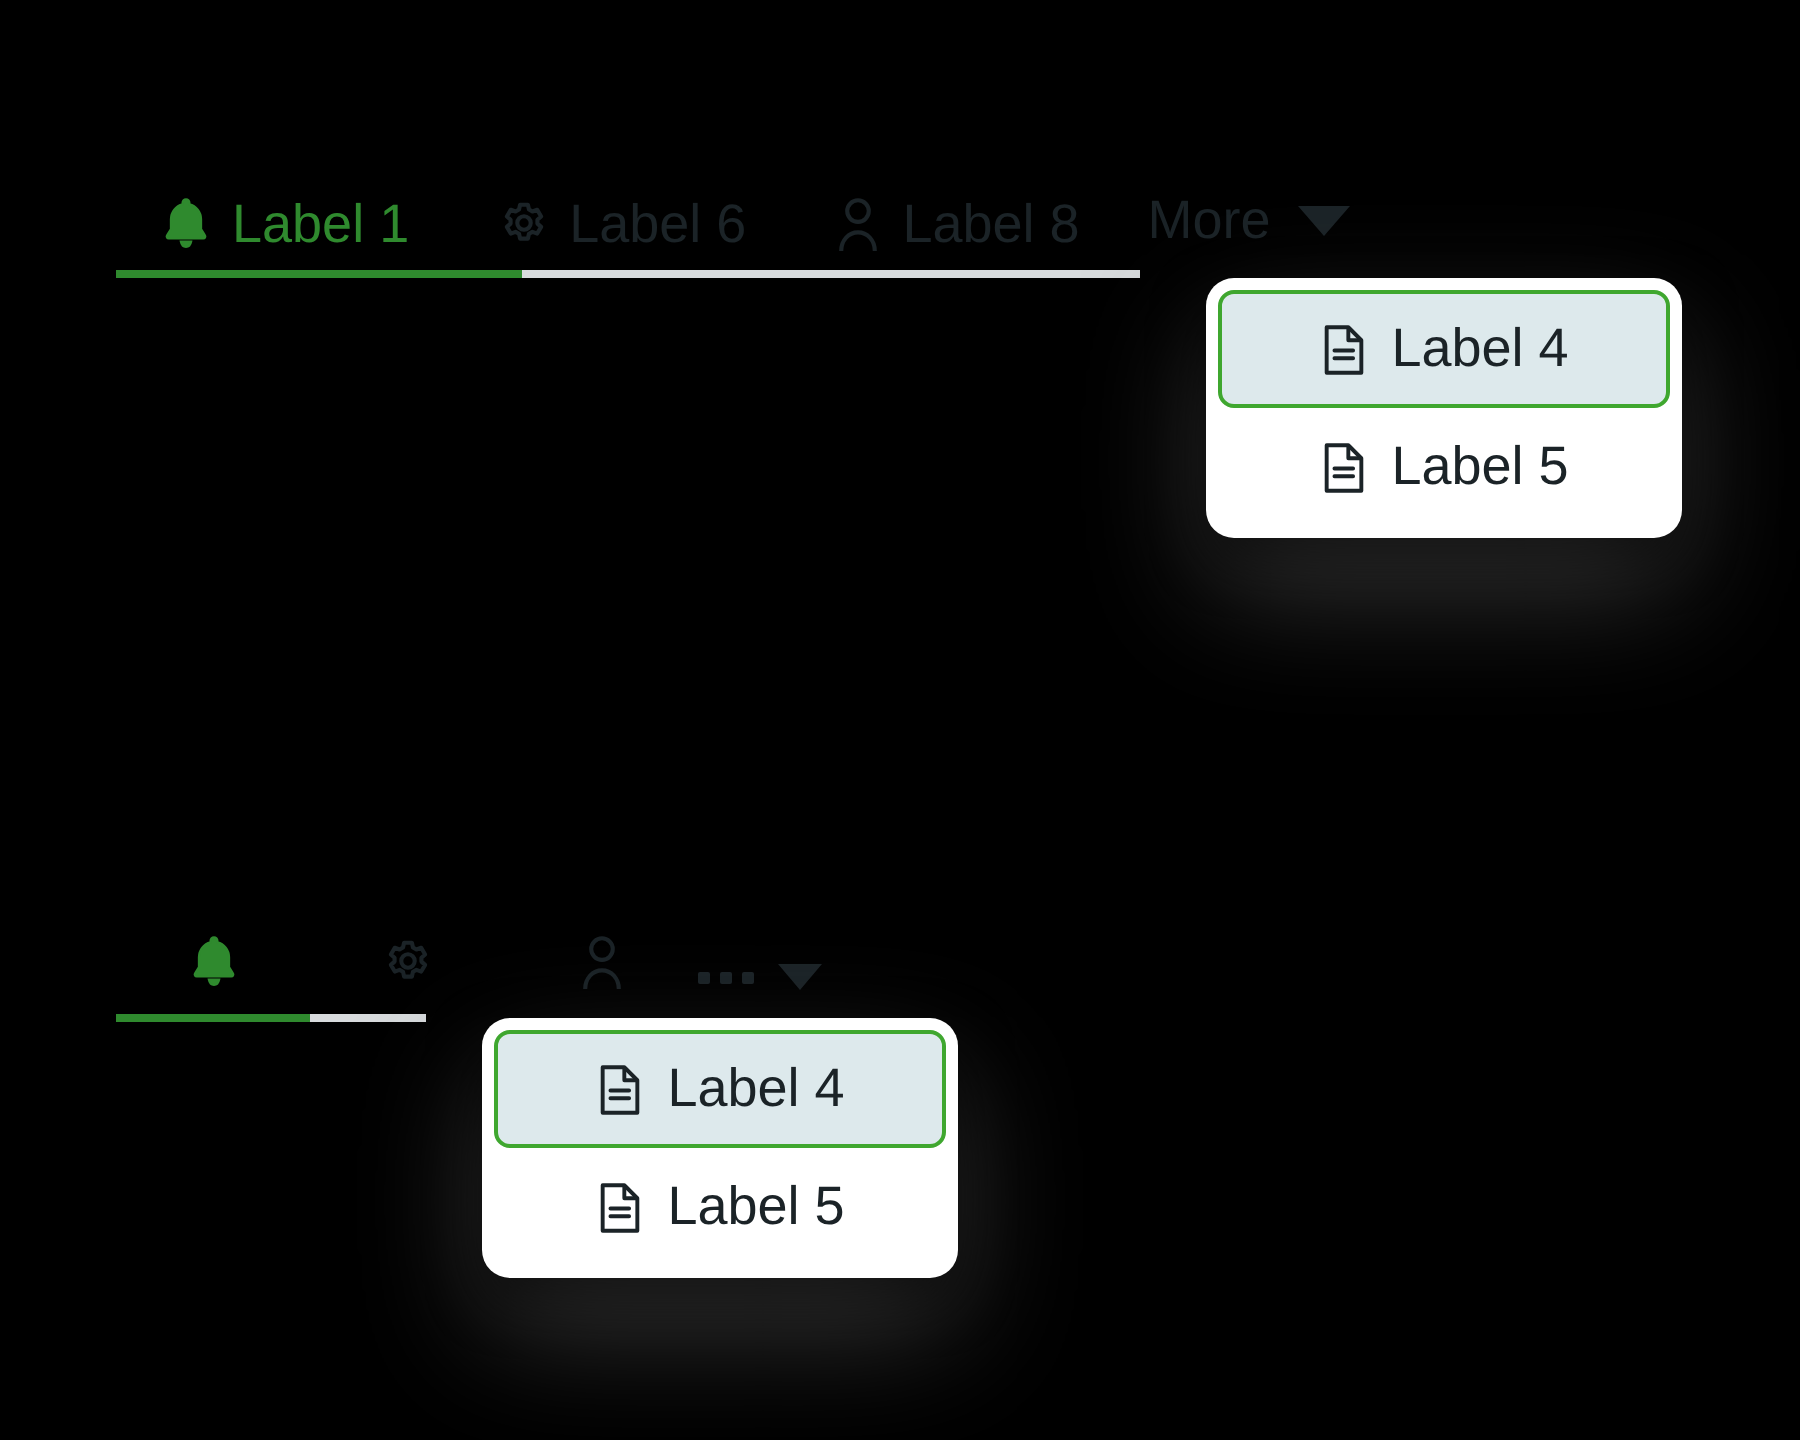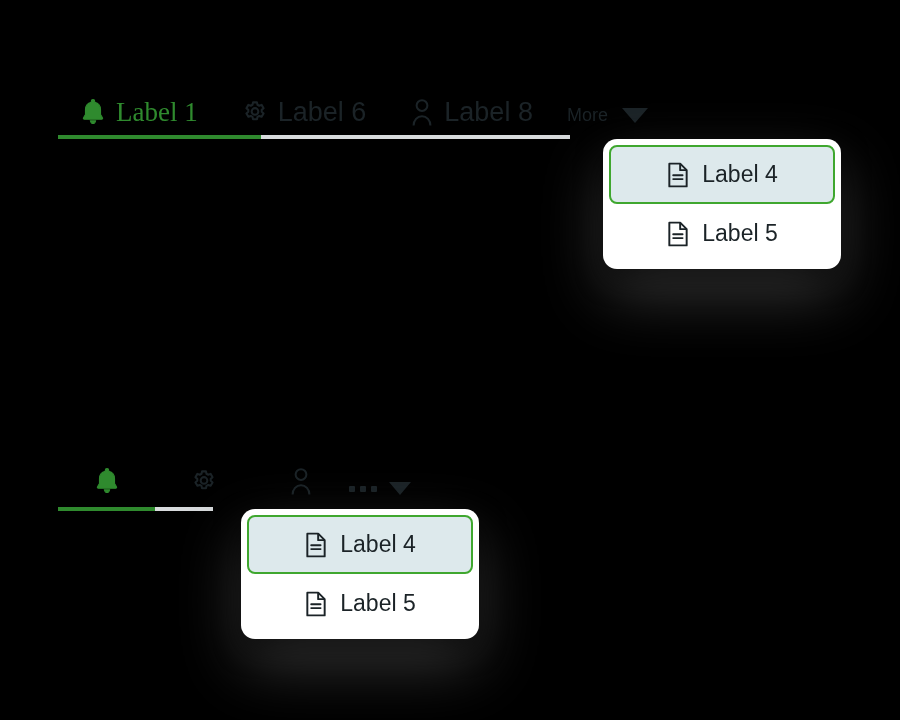--- a/index.html
+++ b/index.html
@@ -37,21 +37,21 @@
     align-items: center;
     gap: 10px;
     padding: 0 22px 12px 22px;
     color: #1b2327;
     font-size: 27px;
     line-height: 1;
     white-space: nowrap;
     cursor: pointer;
   }
   .tab .label { display: block; }
-  .tab.active { color: #2f8a2e; font-family: Liberation Serif, serif; }
+  .tab.active { color: #2f8a2e; }
   .tab.active .icon svg { fill: #2f8a2e; stroke: #2f8a2e; }
 
   
   .rule {
     position: absolute;
     height: 4px;
     background: #d8dbdd;
   }
   .rule-full {
     left: 58px;
@@ -101,21 +101,21 @@
   .icon { display: inline-flex; align-items: center; justify-content: center; }
   .icon svg { display: block; }
 
   
   .more-trigger {
     display: flex;
     align-items: center;
     gap: 14px;
     padding: 0 12px 12px 12px;
     color: #1b2327;
-    font-size: 18px;
+    font-size: 27px;
     cursor: pointer;
     white-space: nowrap;
   }
   .more-compact {
     display: flex;
     align-items: center;
     gap: 12px;
     padding: 0 0 12px 0;
     cursor: pointer;
   }
@@ -169,21 +169,21 @@
   }
   .menu-item {
     display: flex;
     align-items: center;
     justify-content: center;
     gap: 12px;
     height: 59px;
     border-radius: 8px;
     border: 2px solid transparent;
     box-sizing: border-box;
-    font-size: 23px;
+    font-size: 27px;
     color: #1b2327;
     background: #ffffff;
     cursor: pointer;
   }
   .menu-item.highlighted {
     background: #dde9ec;
     border-color: #3fa72f;
   }
 </style>
 </head>

